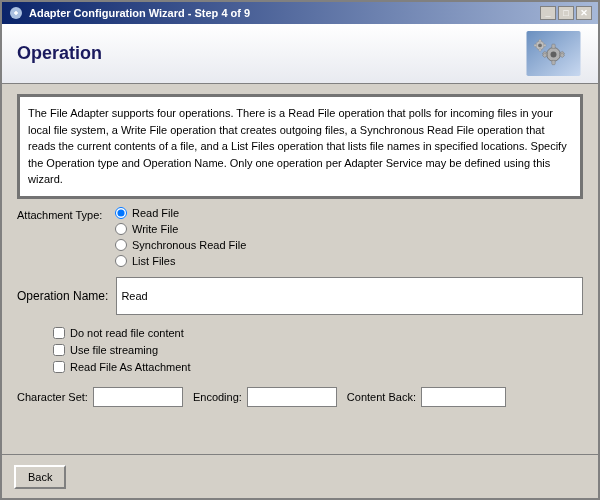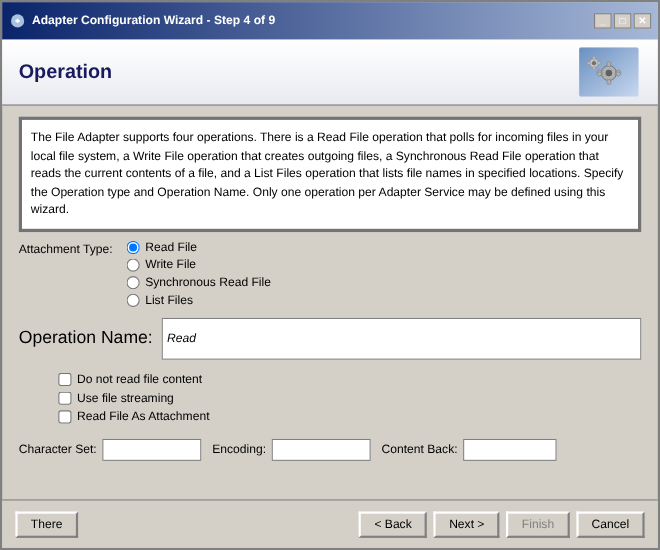--- a/index.html
+++ b/index.html
@@ -15,21 +15,21 @@
       width: 600px;
       height: 500px;
       border: 2px solid #808080;
       background: #d4d0c8;
       display: flex;
       flex-direction: column;
     }
     .title-bar {
       background: linear-gradient(to right, #0a246a, #a6b8d8);
       color: white;
-      padding: 17px 6px;
+      padding: 5px 6px;
       display: flex;
       align-items: center;
       justify-content: space-between;
       font-size: 11px;
       font-weight: bold;
       height: 22px;
       text-align: right;
     }
     .title-bar-left {
       display: flex;
@@ -123,32 +123,31 @@
       height: 12px;
       cursor: pointer;
     }
     .operation-name-row {
       display: flex;
       align-items: center;
       gap: 8px;
       margin-top: 4px;
     }
     .operation-name-label {
-      font-size: 16px;
+      font-size: 12px;
       white-space: nowrap;
       min-width: 90px;
     }
     .operation-name-input {
       flex: 1;
       height: 26px;
       border: 1px solid #808080;
       background: white;
       font-size: 11px;
       padding: 18px 4px;
-      font-style: italic;
     }
     .checkboxes-section {
       display: flex;
       flex-direction: column;
       gap: 5px;
       margin-top: 4px;
     }
     .checkbox-item {
       display: flex;
       align-items: center;
@@ -351,22 +350,16 @@
       </div>
       <div class="inline-field content-type">
         <label>Content Back:</label>
         <input type="text" style="">
       </div>
     </div>
   </div>
 
   <div class="footer">
     <div class="footer-left">
-      <button class="btn btn-help">There</button>
-    </div>
-    <div class="footer-right">
-      <button class="btn">&lt; Back</button>
-      <button class="btn">Next &gt;</button>
-      <button class="btn btn-disabled">Finish</button>
-      <button class="btn">Cancel</button>
+      <button class="btn btn-help">Back</button>
     </div>
   </div>
 </div>
 
 </body></html>

